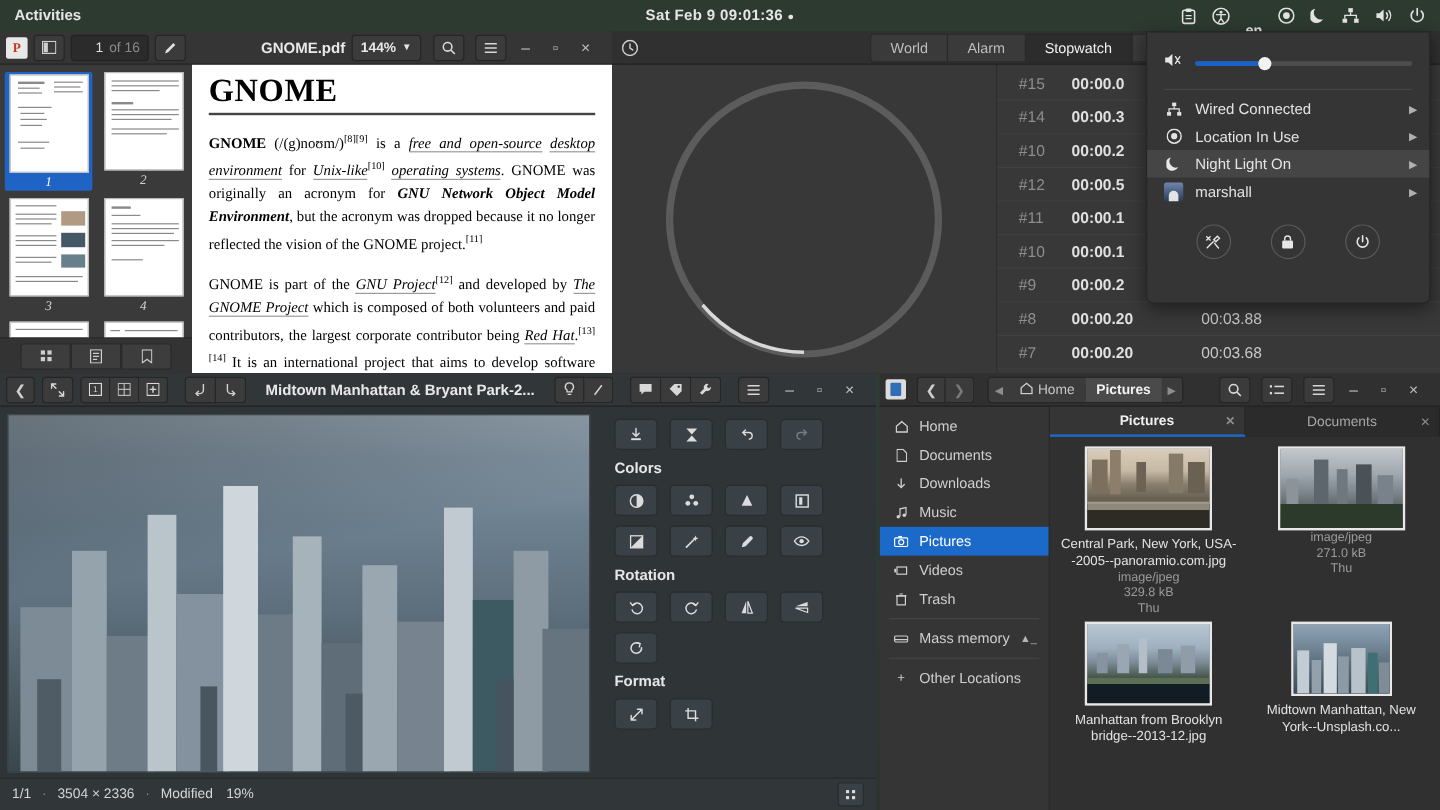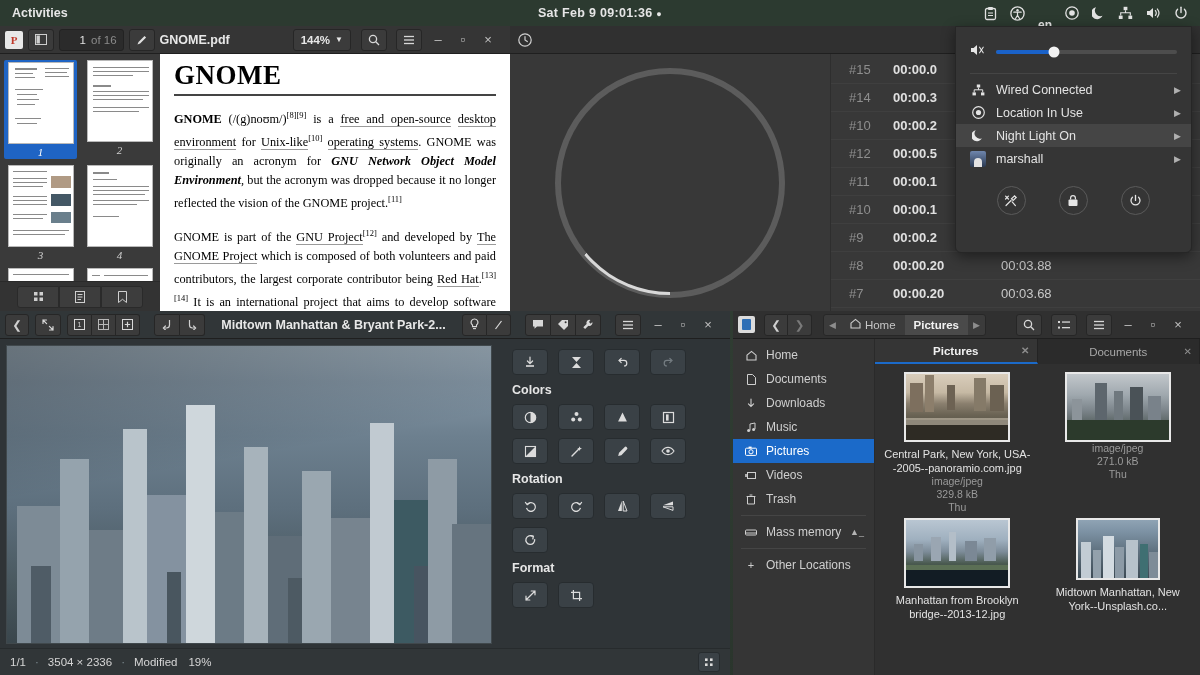--- a/index.html
+++ b/index.html
@@ -123,21 +123,21 @@
     font-family: "Liberation Serif", serif;
   }
   #pdf-page h1 {
     font-size: 27px; font-weight: bold; letter-spacing: .5px;
     border-bottom: 2px solid #444; padding-bottom: 3px; margin-bottom: 10px;
     font-family: "Liberation Serif", serif;
   }
   #pdf-page p {
     font-size: 12.3px; line-height: 19px; text-align: justify; margin-bottom: 11px;
   }
-  #pdf-page .u { border-bottom: 1px solid #9a9a9a; }
+  #pdf-page .u { border-bottom: 1px solid #9a9a9a; font-style: italic; }
   #pdf-page sup { font-size: 8.5px; }
 
   
   #clockwin { left: 510px; top: 26px; width: 690px; height: 285px; background: #353535; }
   #clockwin .hdr { background: #303030; padding: 0 8px; }
   #clock-tabs { display: flex; margin: 0 auto; }
   .ctab {
     height: 24px; padding: 0 16px; display: flex; align-items: center;
     background: #3a3a3a; border: 1px solid #2a2a2a; border-left-width: 0;
     color: #bdbdbd; font-size: 12px;
@@ -370,21 +370,21 @@
     </div>
     <div id="pdf-pagebox">
       <span class="cur">1</span>
       <span class="tot">of 16</span>
     </div>
     <div class="tbtn">
       <svg width="12" height="12" viewBox="0 0 12 12">
           <path d="M1.5 10.5l1-2.6 6-6 1.6 1.6-6 6z" fill="#e0e0e0"></path>
         </svg>
     </div>
-    <div style="flex:1;text-align:left" class="hdr-title">GNOME.pdf</div>
+    <div style="flex:1;text-align:right" class="hdr-title">GNOME.pdf</div>
     <div id="pdf-zoom">
       <span>144%</span>
       <span style="font-size:8px">▼</span>
     </div>
     <div class="tbtn" style="margin-left:5px">
       <svg width="12" height="12" viewBox="0 0 12 12">
           <circle cx="5" cy="5" r="3.6" fill="none" stroke="#d8d8d8" stroke-width="1.3"></circle>
           <line x1="7.8" y1="7.8" x2="11" y2="11" stroke="#d8d8d8" stroke-width="1.3"></line>
         </svg>
     </div>
@@ -521,20 +521,26 @@
   </div>
 </div>
 
 <div class="win" id="clockwin">
   <div class="hdr">
     <div style="width:22px;display:flex;align-items:center">
       <svg width="14" height="14" viewBox="0 0 14 14">
           <circle cx="7" cy="7" r="6.2" fill="none" stroke="#d0d0d0" stroke-width="1.2"></circle>
           <path d="M7 3.6V7l2.3 1.6" stroke="#d0d0d0" stroke-width="1.2" fill="none" stroke-linecap="round"></path>
         </svg>
+    </div>
+    <div id="clock-tabs">
+      <div class="ctab">World</div>
+      <div class="ctab">Alarm</div>
+      <div class="ctab active">Stopwatch</div>
+      <div class="ctab">Timer</div>
     </div>
   </div>
   <div id="clock-body">
     <div id="sw-left">
       <div id="sw-ring">
         <div id="sw-ring-inner">
         </div>
       </div>
     </div>
     <div id="lap-list">

